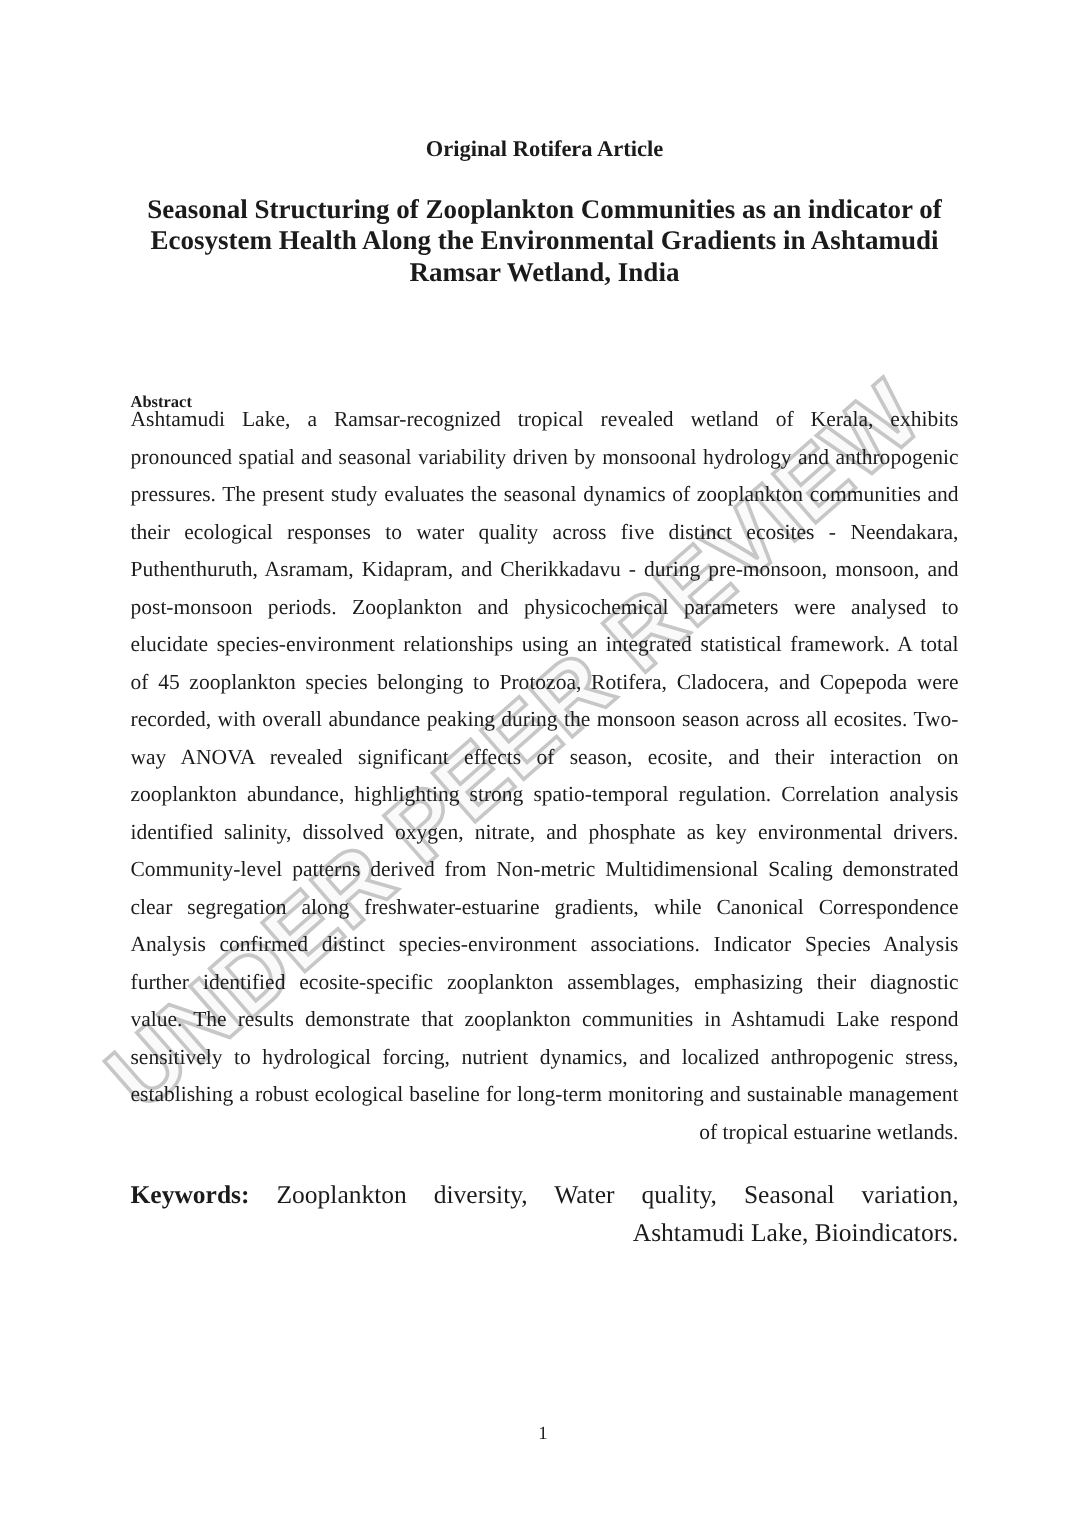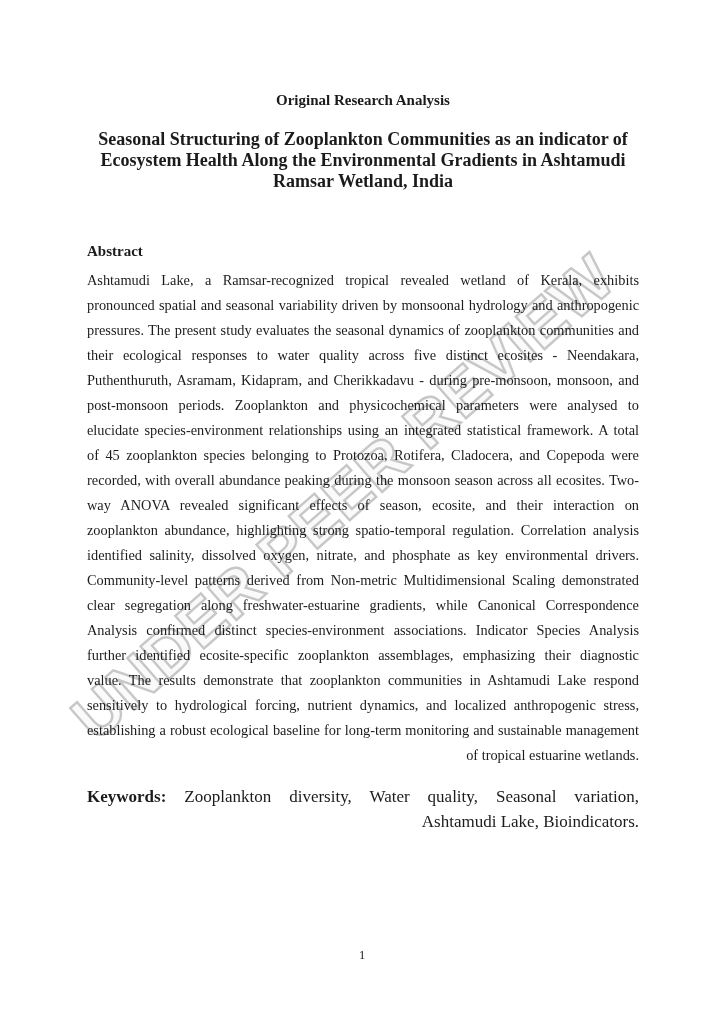--- a/index.html
+++ b/index.html
@@ -48,25 +48,25 @@
   .title-block {
     top: 129px;
     left: 87px;
     width: 552px;
     text-align: center;
     font-weight: bold;
     font-size: 18px;
     line-height: 21px;
   }
   .abstract-heading {
-    top: 239px;
+    top: 256px;
     left: 87px;
     width: 552px;
     font-weight: bold;
-    font-size: 15px;
+    font-size: 11px;
     line-height: 25px;
   }
   .abstract-body {
     top: 268px;
     left: 87px;
     width: 552px;
     font-size: 14.35px;
     line-height: 25px;
   }
   .keywords-block {
@@ -99,21 +99,21 @@
     line-height: 25px;
   }
 </style>
 </head>
 <body>
 
 <div class="page">
 
   <div class="watermark">UNDER PEER REVIEW</div>
 
-  <div class="layer article-type">Original Research Analysis</div>
+  <div class="layer article-type">Original Rotifera Article</div>
 
   <div class="layer title-block">
     <div>Seasonal Structuring of Zooplankton Communities as an indicator of</div>
     <div>Ecosystem Health Along the Environmental Gradients in Ashtamudi</div>
     <div>Ramsar Wetland, India</div>
   </div>
 
   <div class="layer abstract-heading">Abstract</div>
 
   <div class="layer abstract-body">

